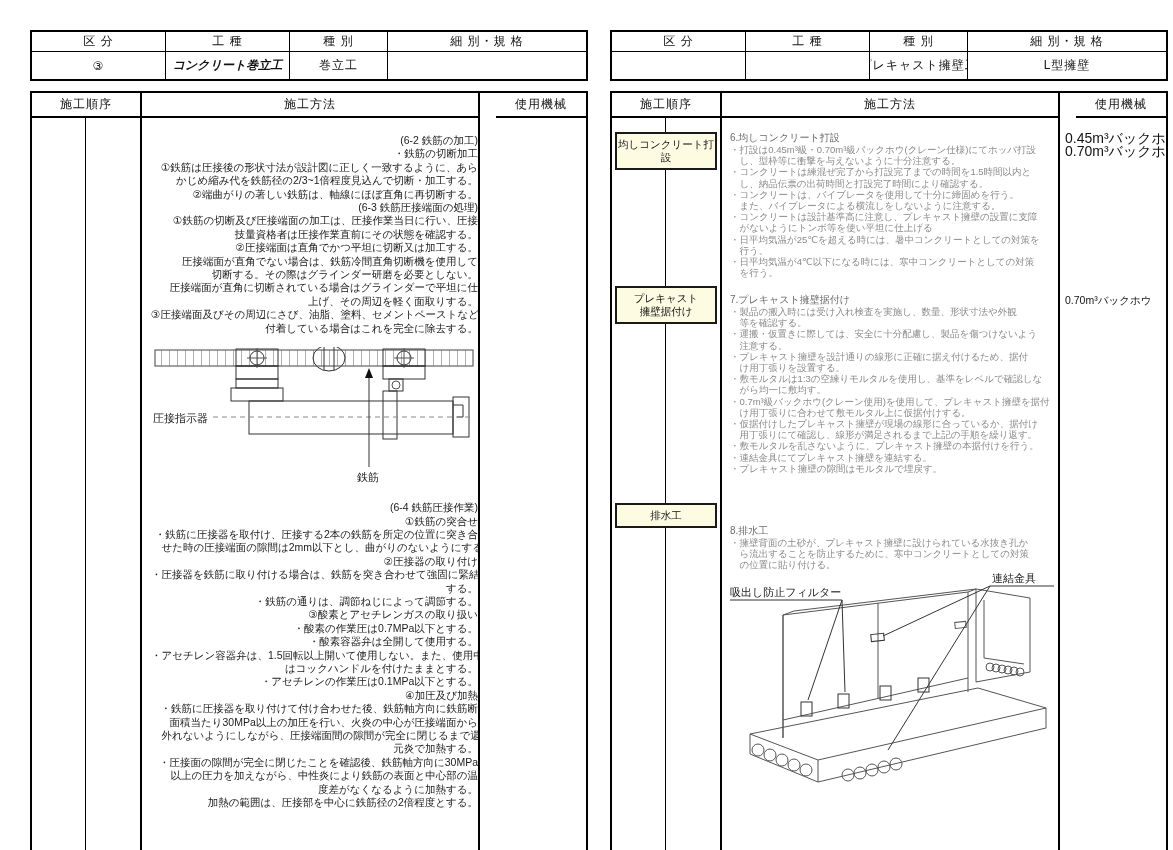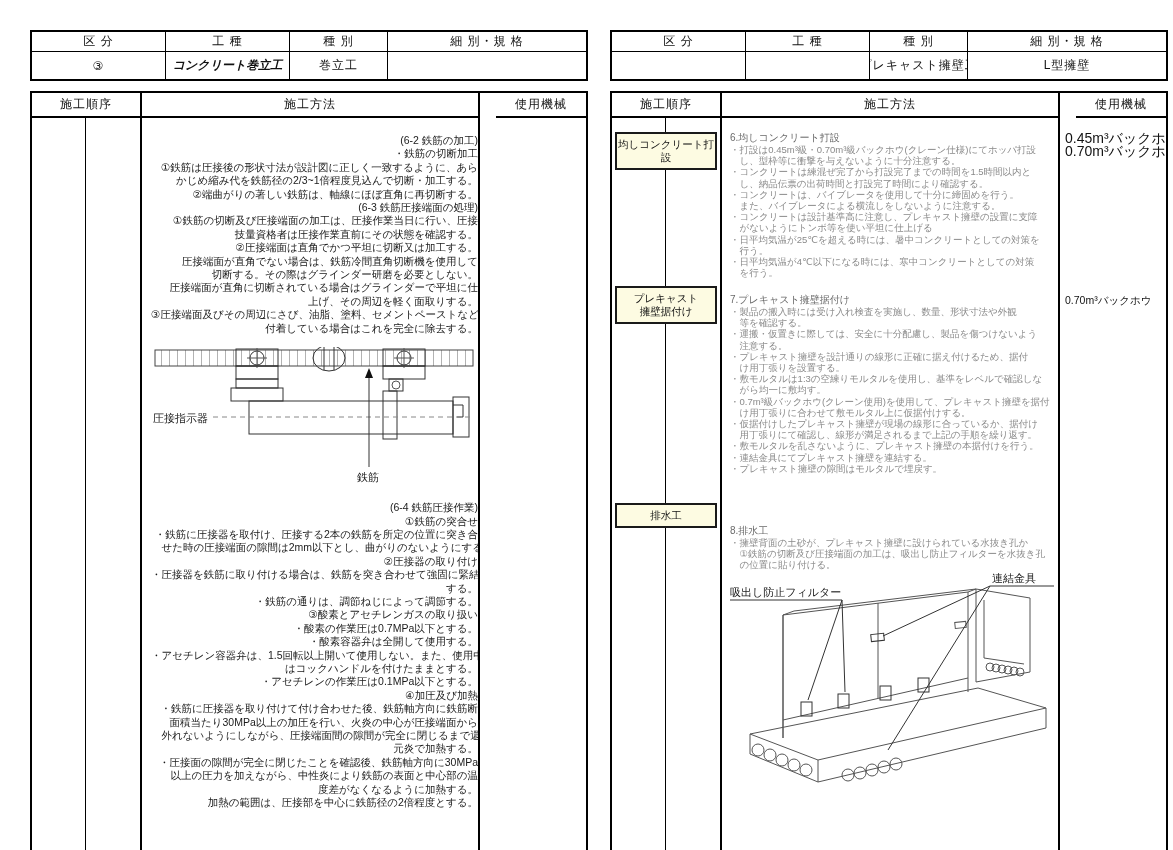--- a/index.html
+++ b/index.html
@@ -230,21 +230,21 @@
 ・仮据付けしたプレキャスト擁壁が現場の線形に合っているか、据付け
 　用丁張りにて確認し、線形が満足されるまで上記の手順を繰り返す。
 ・敷モルタルを乱さないように、プレキャスト擁壁の本据付けを行う。
 ・連結金具にてプレキャスト擁壁を連結する。
 ・プレキャスト擁壁の隙間はモルタルで埋戻す。</div>
         </div>
 
         <div class="blurrysec" style="top:392px;margin-top:15px;">
           <span class="bhead">8.排水工</span>
           <div class="blines">・擁壁背面の土砂が、プレキャスト擁壁に設けられている水抜き孔か
-　①鉄筋の切断及び圧接端面の加工は、吸出し防止フィルターを水抜き孔
+　ら流出することを防止するために、寒中コンクリートとしての対策
 　の位置に貼り付ける。</div>
         </div>
 
         <svg class="diagram2" width="328" height="252" viewBox="0 0 328 252">
 
           <polygon points="55,45 240,22 240,108 55,150" class="sketch"></polygon>
           <line x1="150" y1="33" x2="150" y2="128" class="sketch"></line>
           <line x1="55" y1="45" x2="55" y2="168" class="sketch"></line>
 
           <polyline points="55,45 66,41 248,19 240,22" class="sketch"></polyline>

